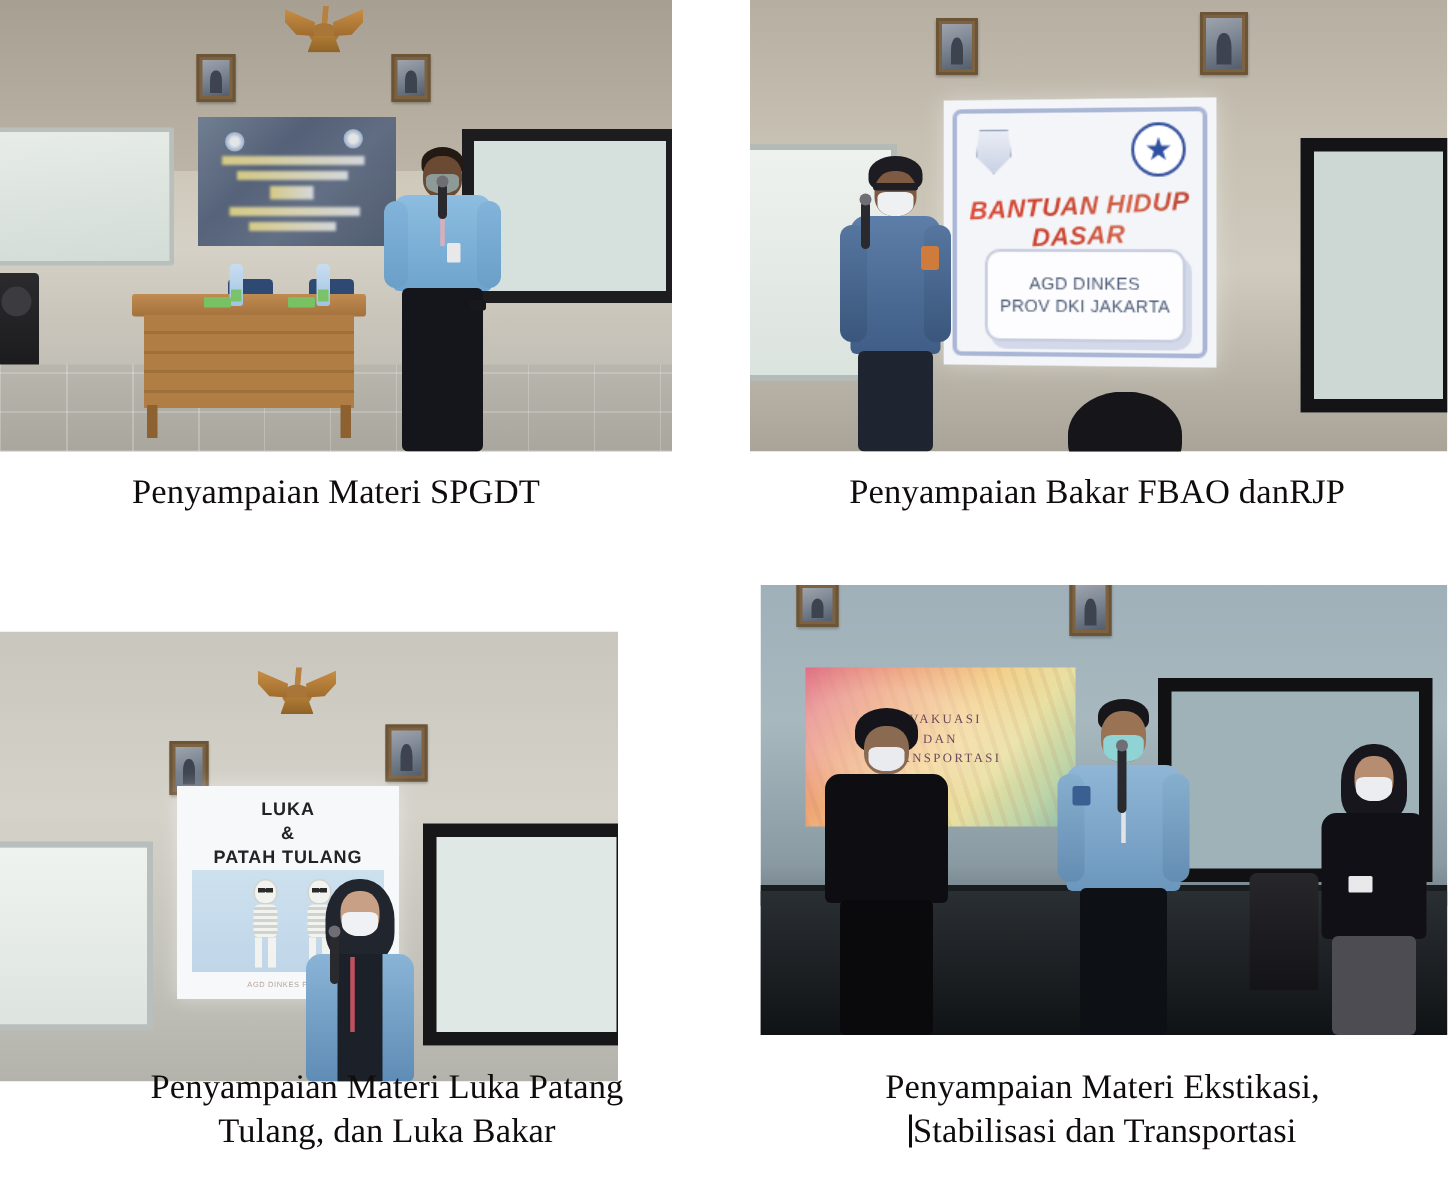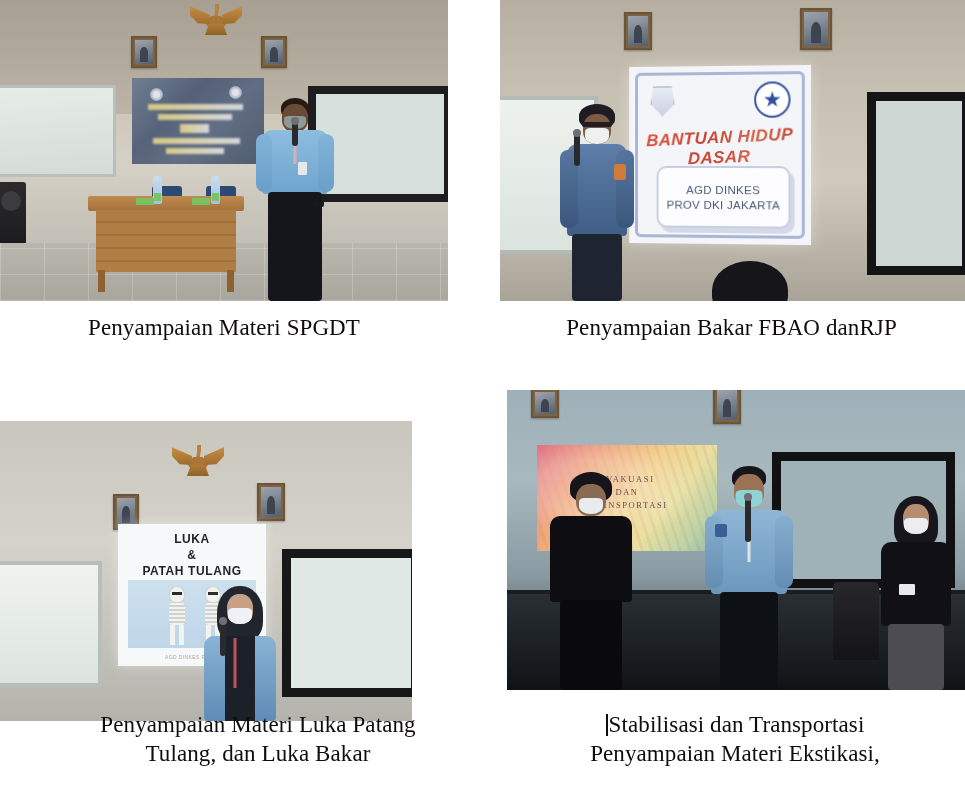--- a/index.html
+++ b/index.html
@@ -606,16 +606,16 @@
         <div class="person" style="left:368px; top:106px; width:82px; height:194px;">
           <div style="position:absolute; left:50%; transform:translateX(-50%); top:0; width:44px; height:52px; border-radius:48% 48% 34% 34%; background:#16161c;"></div>
           <div class="p-head" style="top:8px;  width:26px; height:30px; background:#b78d72;"></div>
           <div class="p-mask" style="top:22px; width:24px; height:16px; background:#ecedf0;"></div>
           <div class="p-torso" style="top:46px; width:70px; height:84px; background:#101016;"></div>
           <div class="nametag" style="left:24px; top:88px;"></div>
           <div class="p-legs" style="top:128px; width:56px; height:66px; background:#4c4c52;"></div>
         </div>
       </div>
     </div>
-    <div class="caption" id="fig4-cap" style="position:absolute;"><div><span style="display: inline-block; width: 2px; height: 22px; background: rgb(16, 12, 12); vertical-align: -4px; margin-right: 1px;"></span>Stabilisasi dan Transportasi</div><div>Penyampaian Materi Ekstikasi,</div></div>
+    <div class="caption" id="fig4-cap" style="position:absolute;"><div>Penyampaian Materi Ekstikasi,</div><div><span style="display: inline-block; width: 2px; height: 22px; background: rgb(16, 12, 12); vertical-align: -4px; margin-right: 1px;"></span>Stabilisasi dan Transportasi</div></div>
   </div>
 
 </div>
 
 </body></html>

